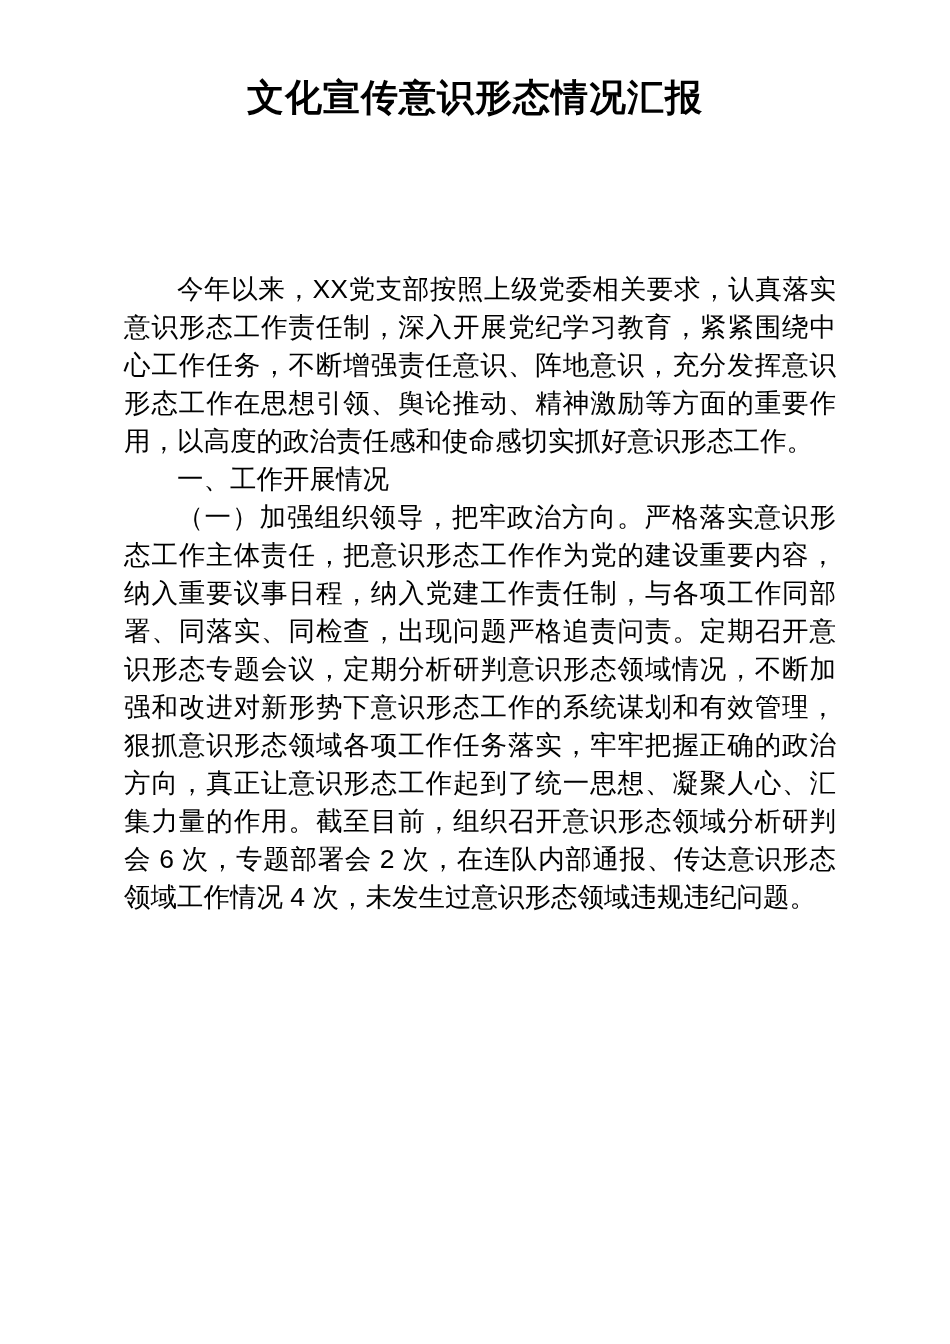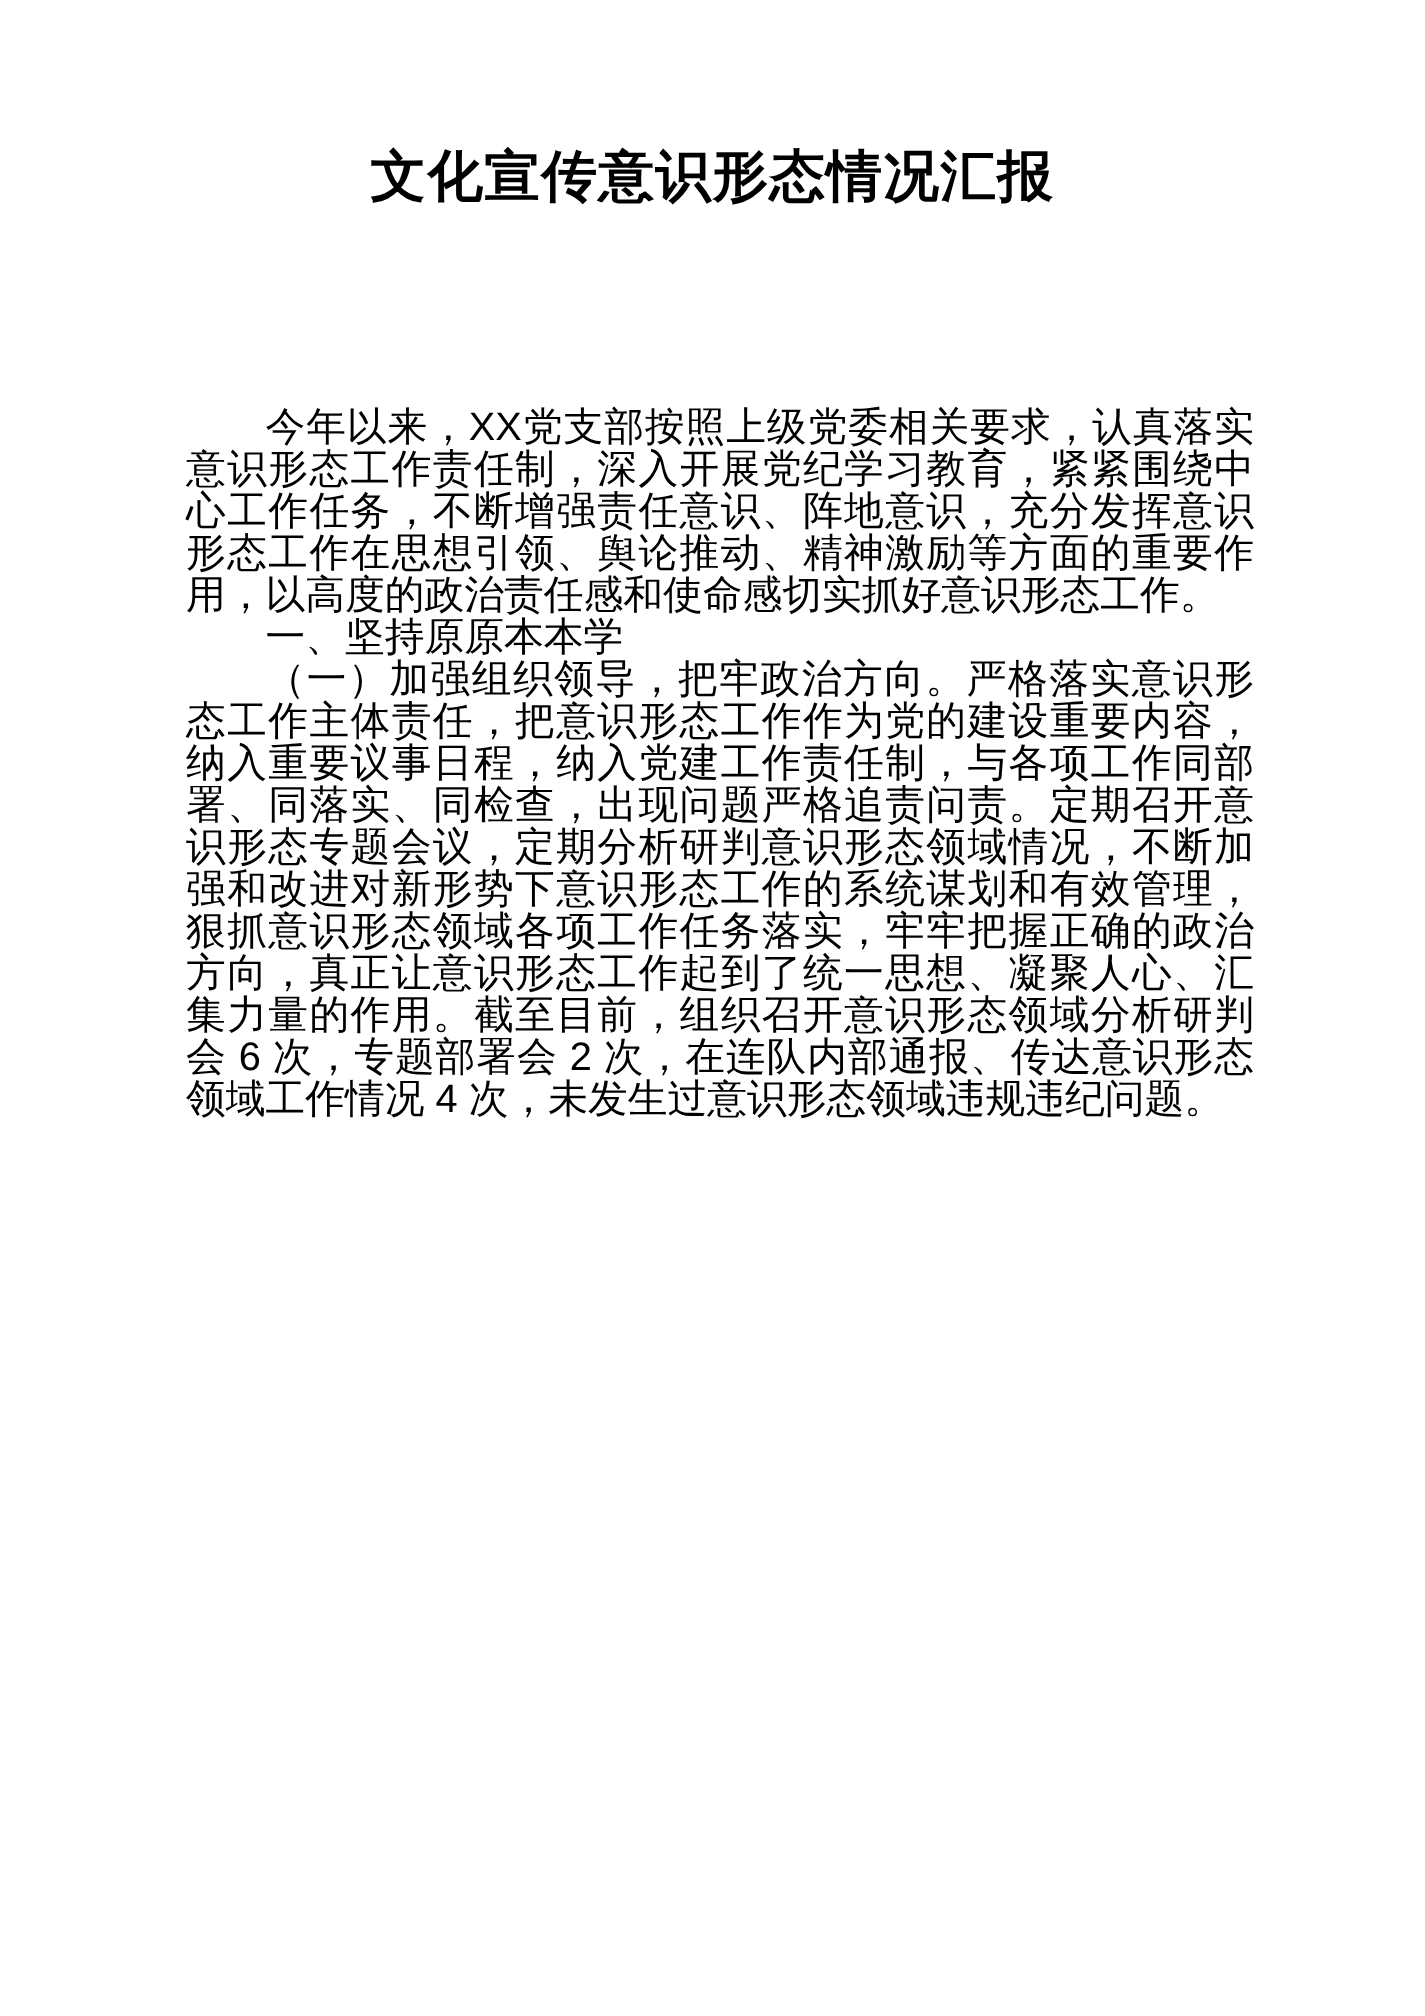--- a/index.html
+++ b/index.html
@@ -22,31 +22,31 @@
     width: 712px;
   }
   .doc-title {
     font-family: "Liberation Serif", "DejaVu Serif", serif;
     font-weight: bold;
     font-size: 37px;
     line-height: 46px;
     text-align: center;
     color: #000000;
     margin: 0;
-    padding-top: 96px;
+    padding-top: 75px;
     letter-spacing: 1px;
     white-space: nowrap;
   }
   .spacer-after-title {
     height: 46px;
   }
   .para {
     font-family: "Liberation Sans", "DejaVu Sans", sans-serif;
     font-size: 26.5px;
-    line-height: 28px;
+    line-height: 38px;
     color: #000000;
     margin: 0;
     text-align: justify;
     text-justify: inter-ideograph;
     text-indent: 53px;
     word-break: break-all;
     letter-spacing: 0px;
   }
   .para.heading-level1 {
     text-indent: 53px;
@@ -58,20 +58,20 @@
 <div class="page">
 
   <h1 class="doc-title">文化宣传意识形态情况汇报</h1>
 
   <div class="spacer-after-title"></div>
 
   <div class="doc-body" style="top:270px;">
 
     <p class="para">今年以来，XX党支部按照上级党委相关要求，认真落实意识形态工作责任制，深入开展党纪学习教育，紧紧围绕中心工作任务，不断增强责任意识、阵地意识，充分发挥意识形态工作在思想引领、舆论推动、精神激励等方面的重要作用，以高度的政治责任感和使命感切实抓好意识形态工作。</p>
 
-    <p class="para heading-level1">一、坚持原原本本学</p>
+    <p class="para heading-level1">一、工作开展情况</p>
 
     <p class="para">（一）加强组织领导，把牢政治方向。严格落实意识形态工作主体责任，把意识形态工作作为党的建设重要内容，纳入重要议事日程，纳入党建工作责任制，与各项工作同部署、同落实、同检查，出现问题严格追责问责。定期召开意识形态专题会议，定期分析研判意识形态领域情况，不断加强和改进对新形势下意识形态工作的系统谋划和有效管理，狠抓意识形态领域各项工作任务落实，牢牢把握正确的政治方向，真正让意识形态工作起到了统一思想、凝聚人心、汇集力量的作用。截至目前，组织召开意识形态领域分析研判会 6 次，专题部署会 2 次，在连队内部通报、传达意识形态领域工作情况 4 次，未发生过意识形态领域违规违纪问题。</p>
 
 
   </div>
 
 </div>
 
 </body></html>

